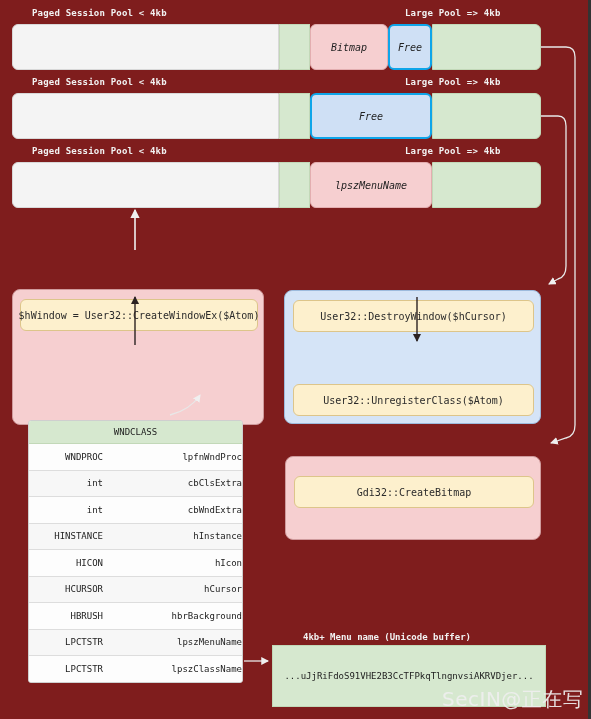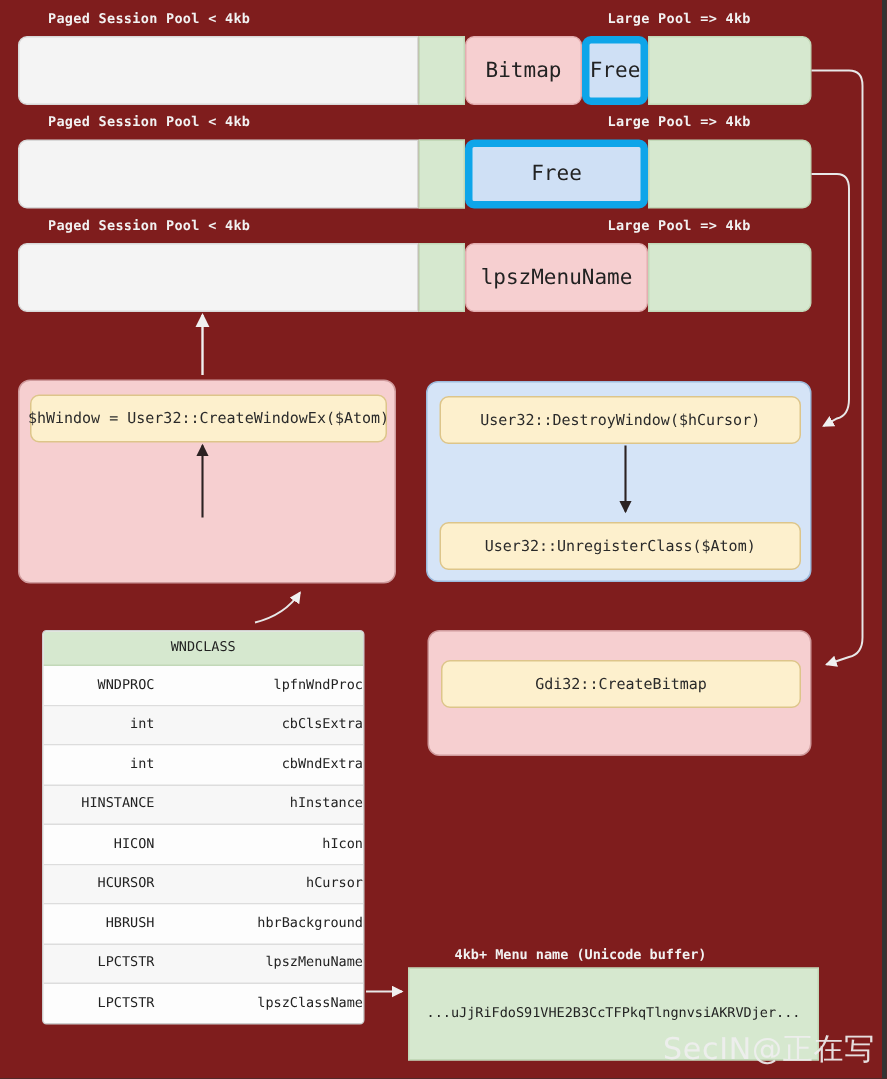--- a/index.html
+++ b/index.html
@@ -41,49 +41,51 @@
   }
   .seg {
     position: absolute;
     top: 0;
     height: 46px;
     box-sizing: border-box;
     display: flex;
     align-items: center;
     justify-content: center;
     font-family: "DejaVu Sans Mono", monospace;
-    font-size: 14px;
+    font-size: 10px;
     color: #222222;
+    font-style: italic;
   }
   .seg-paged {
     background: #f4f4f4;
     border: 1px solid #d8d8d8;
     border-radius: 6px 0 0 6px;
   }
   .seg-green {
     background: #d6e8cf;
     border: 1px solid #c2d8b8;
   }
   .seg-green.cap-right { border-radius: 0 6px 6px 0; }
   .seg-pink {
     background: #f6cfd0;
     border: 1px solid #e3aeb0;
     border-radius: 6px;
   }
   .seg-blue {
     background: #cfe0f5;
-    border: 5px solid #0ea5e9;
+    border: 2px solid #0ea5e9;
     border-radius: 6px;
   }
 
   
   .group-box {
     position: absolute;
     box-sizing: border-box;
     border-radius: 8px;
+    margin-top: 36px;
   }
   .group-pink {
     background: #f6cfd0;
     border: 1px solid #cf9a9c;
   }
   .group-blue {
     background: #d5e4f7;
     border: 1px solid #9dbbdd;
   }
   .call-box {

